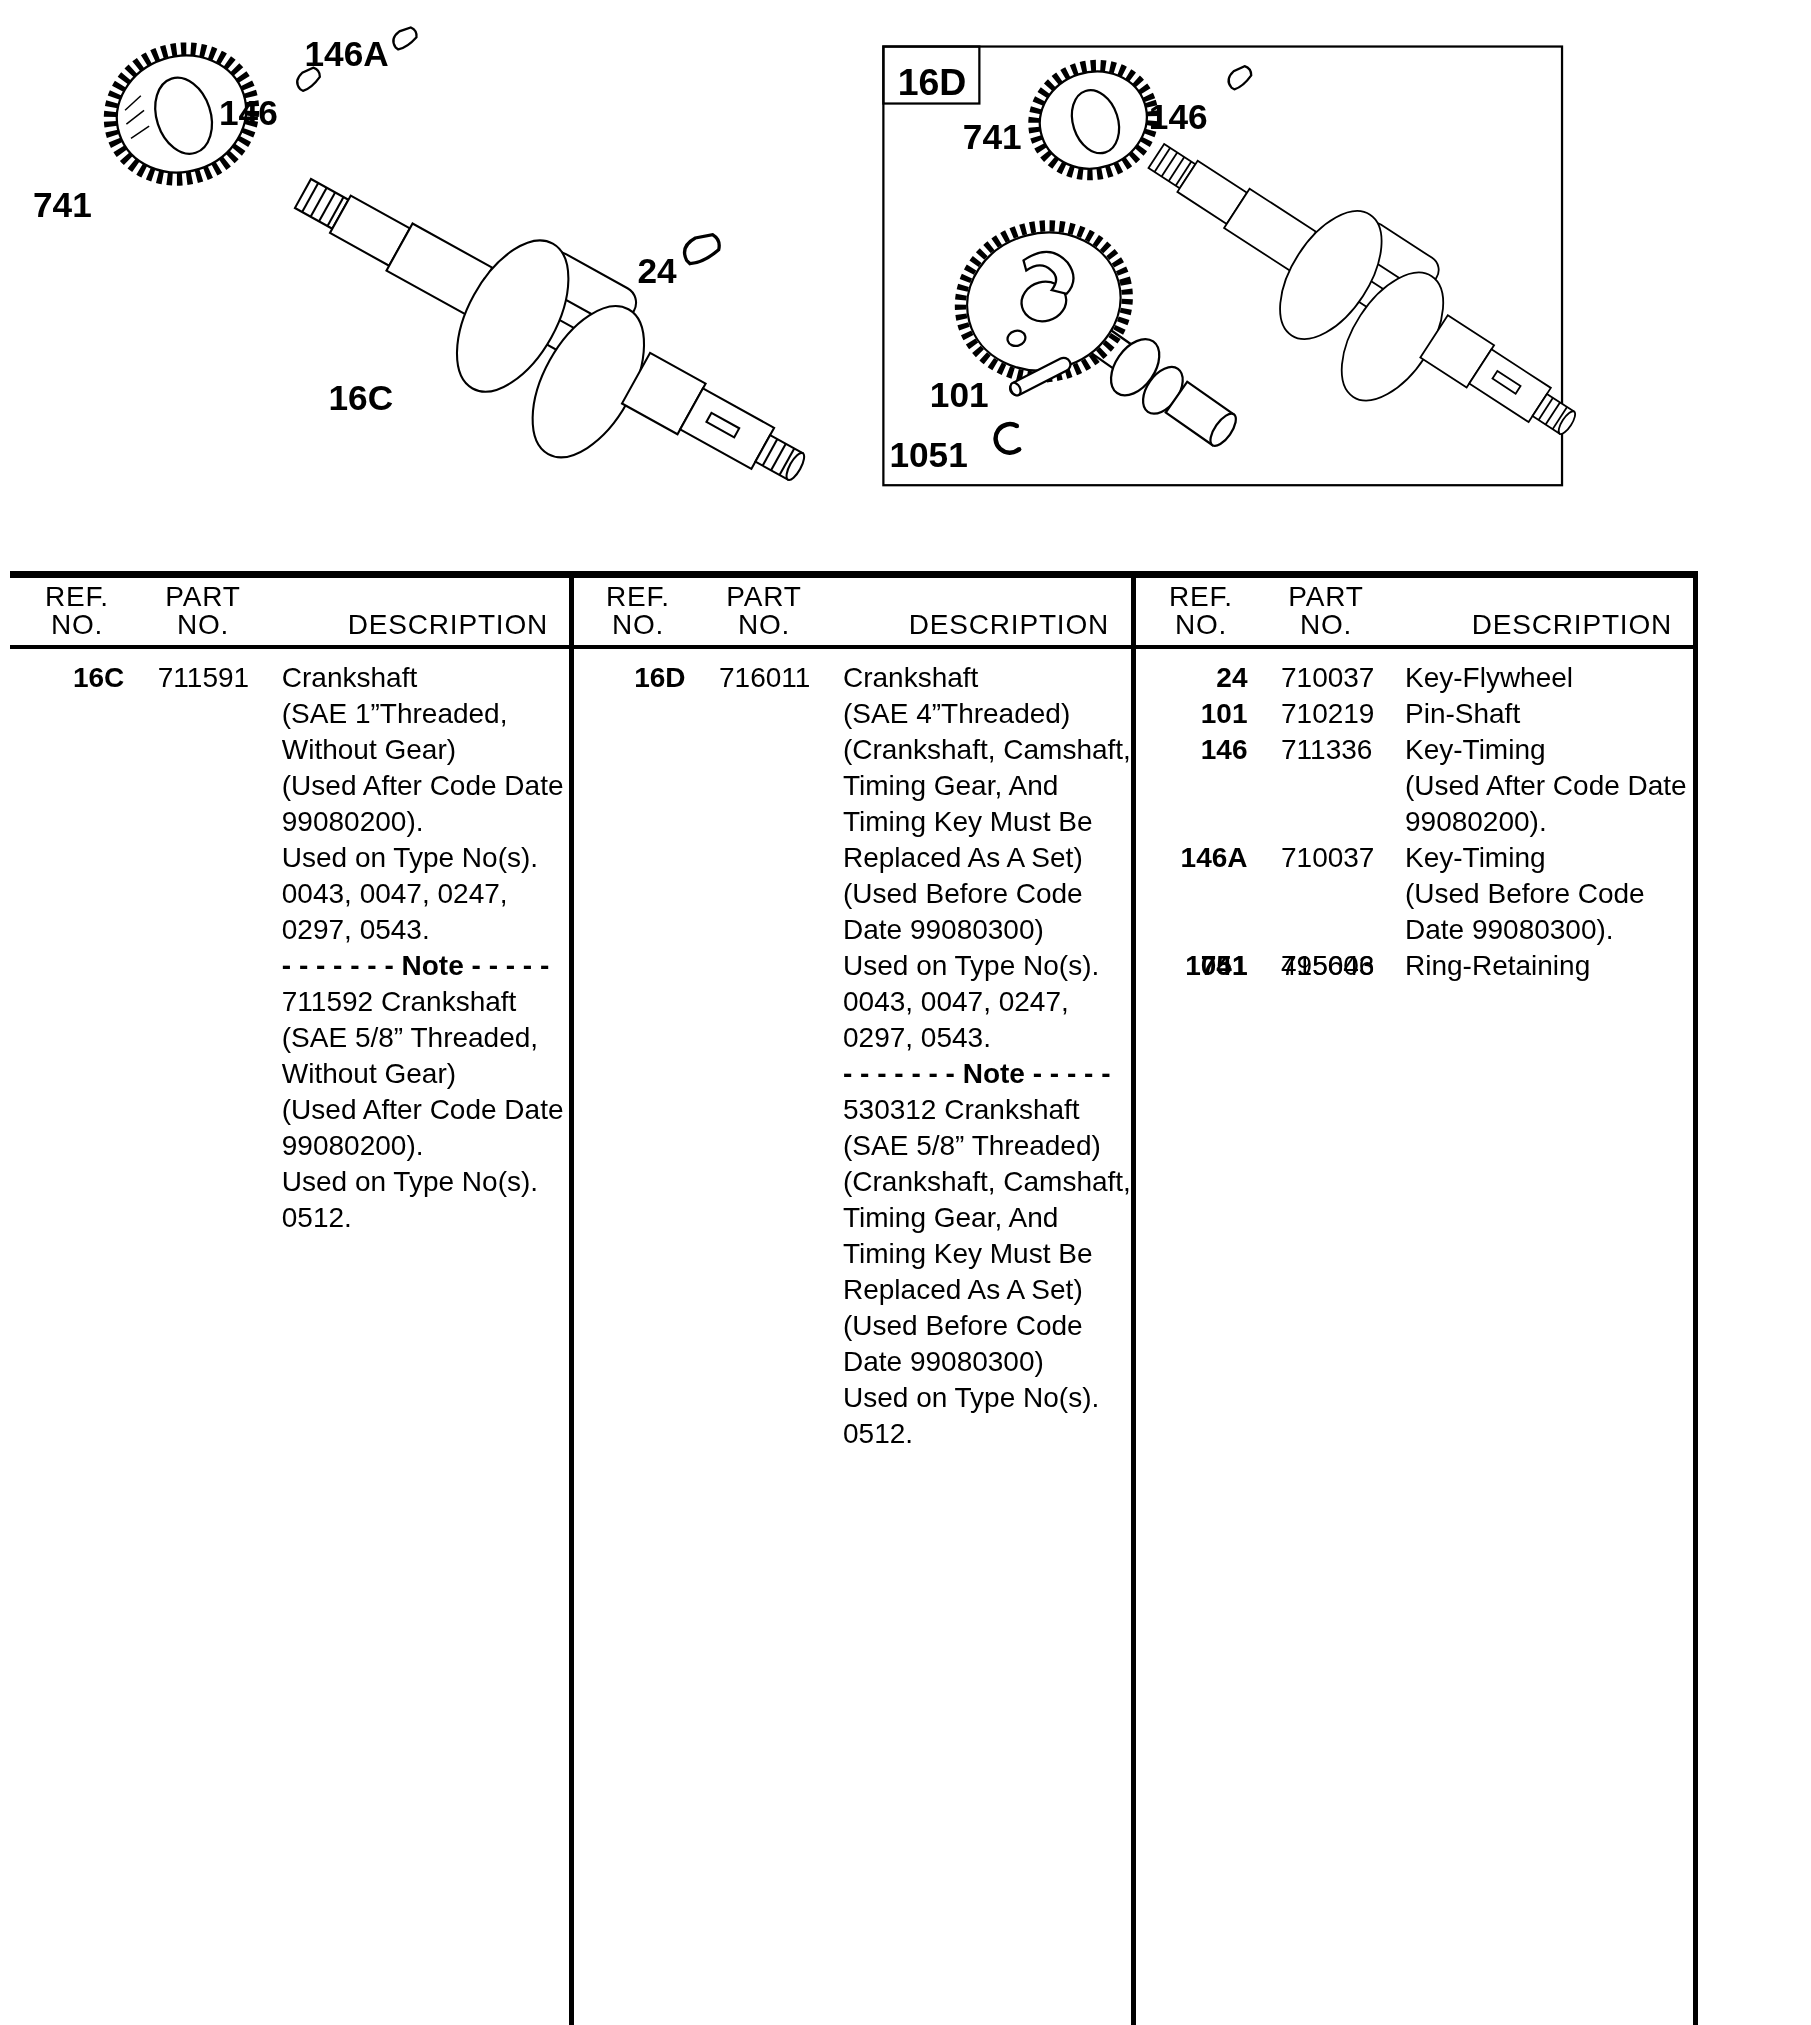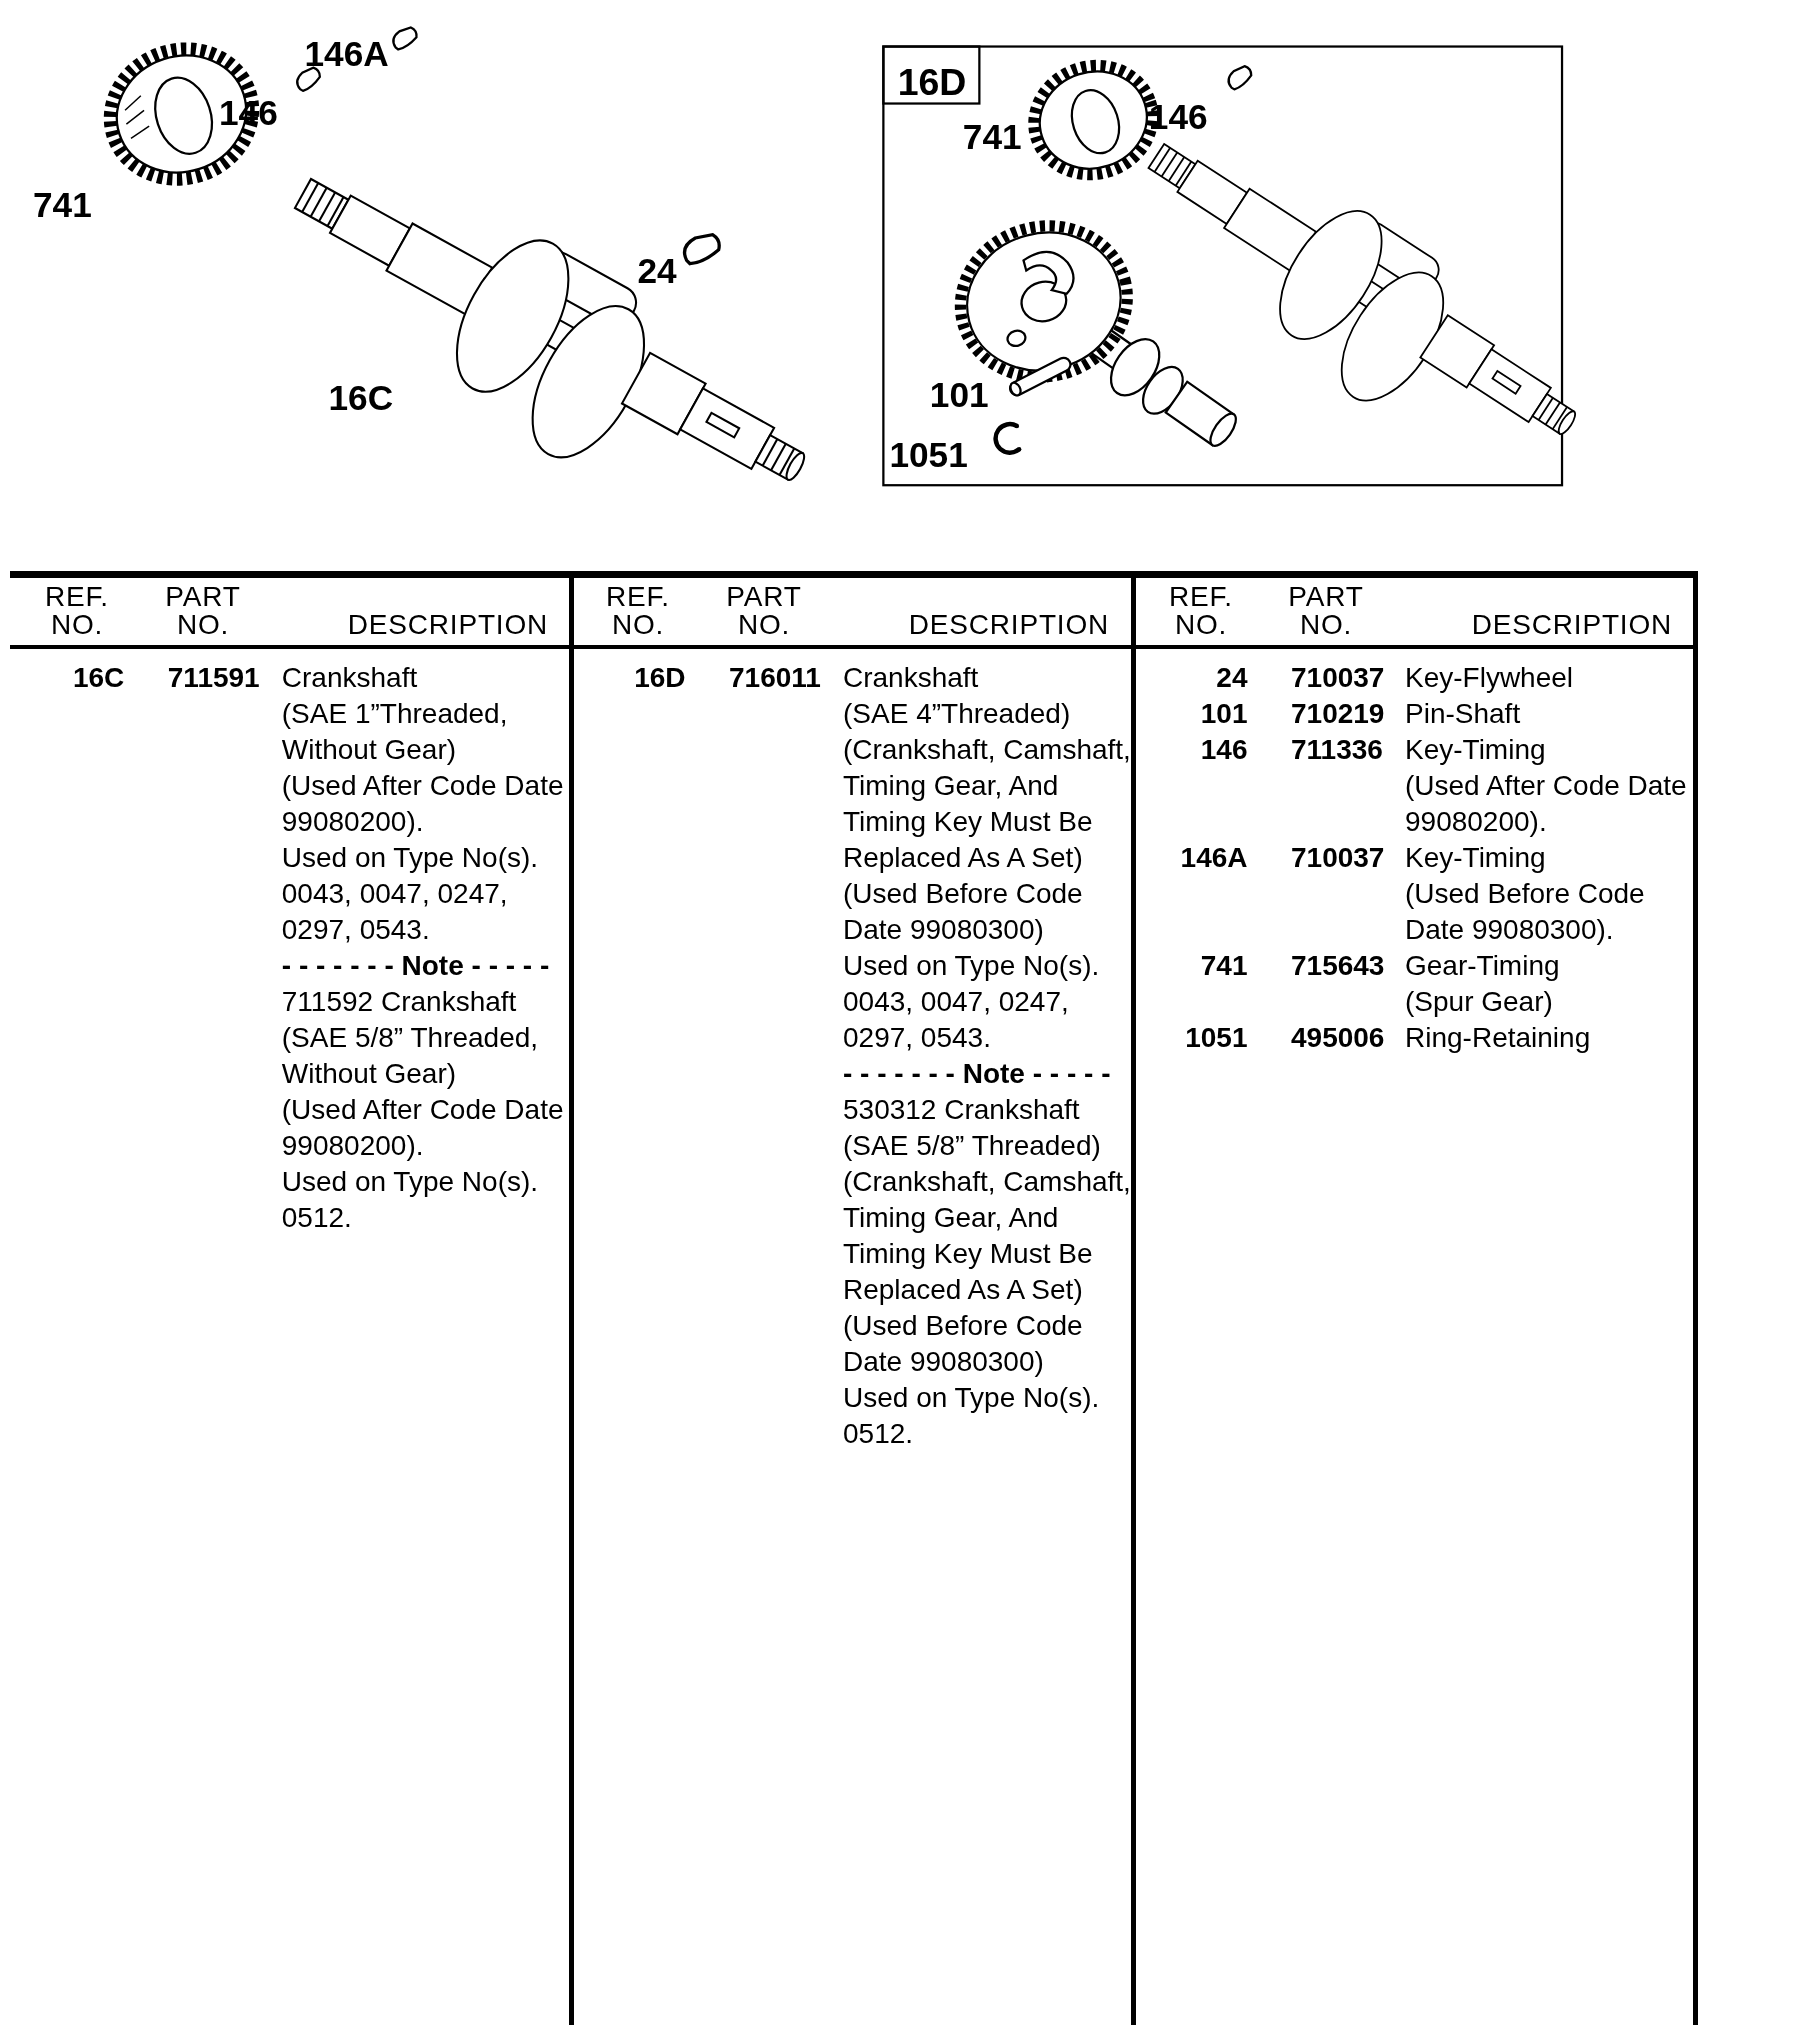--- a/index.html
+++ b/index.html
@@ -10,21 +10,21 @@
   
   .hline{position:absolute;background:#000;}
   .vline{position:absolute;background:#000;}
   .hgroup span{position:absolute;font-size:28px;letter-spacing:0.8px;}
   .hgroup .h-ref{width:120px;text-align:center;}
   .hgroup .h-part{width:120px;text-align:center;}
   .hgroup .h-desc{width:248px;text-align:right;}
   .tcol{position:absolute;top:660px;font-size:28px;}
   .entry{position:relative;}
   .entry .ref{position:absolute;left:22.5px;width:92px;text-align:right;font-weight:bold;line-height:36px;}
-  .entry .part{position:absolute;left:158px;font-weight:bold;line-height:36px;}
+  .entry .part{position:absolute;left:148px;font-weight:normal;line-height:36px;}
   .entry .desc{margin-left:272px;}
   .dline{line-height:36px;white-space:nowrap;}
   .dline b{font-weight:normal;}
   .dline.note{font-weight:bold;letter-spacing:0px;}
 </style>
 </head>
 <body>
 
 <div class="page">
 
@@ -267,24 +267,20 @@
           <span class="part">710037</span>
           <div class="desc">
             <div class="dline">Key-Timing</div>
             <div class="dline">(Used Before Code</div>
             <div class="dline">Date 99080300).</div>
           </div>
         </div>
         <div class="entry">
           <span class="ref">741</span>
           <span class="part">715643</span>
-          <div class="desc">
-            <div class="dline">Gear-Timing</div>
-            <div class="dline">(Spur Gear)</div>
-          </div>
         </div>
         <div class="entry">
           <span class="ref">1051</span>
           <span class="part">495006</span>
           <div class="desc">
             <div class="dline">Ring-Retaining</div>
           </div>
         </div>
       </div>
   </div>

